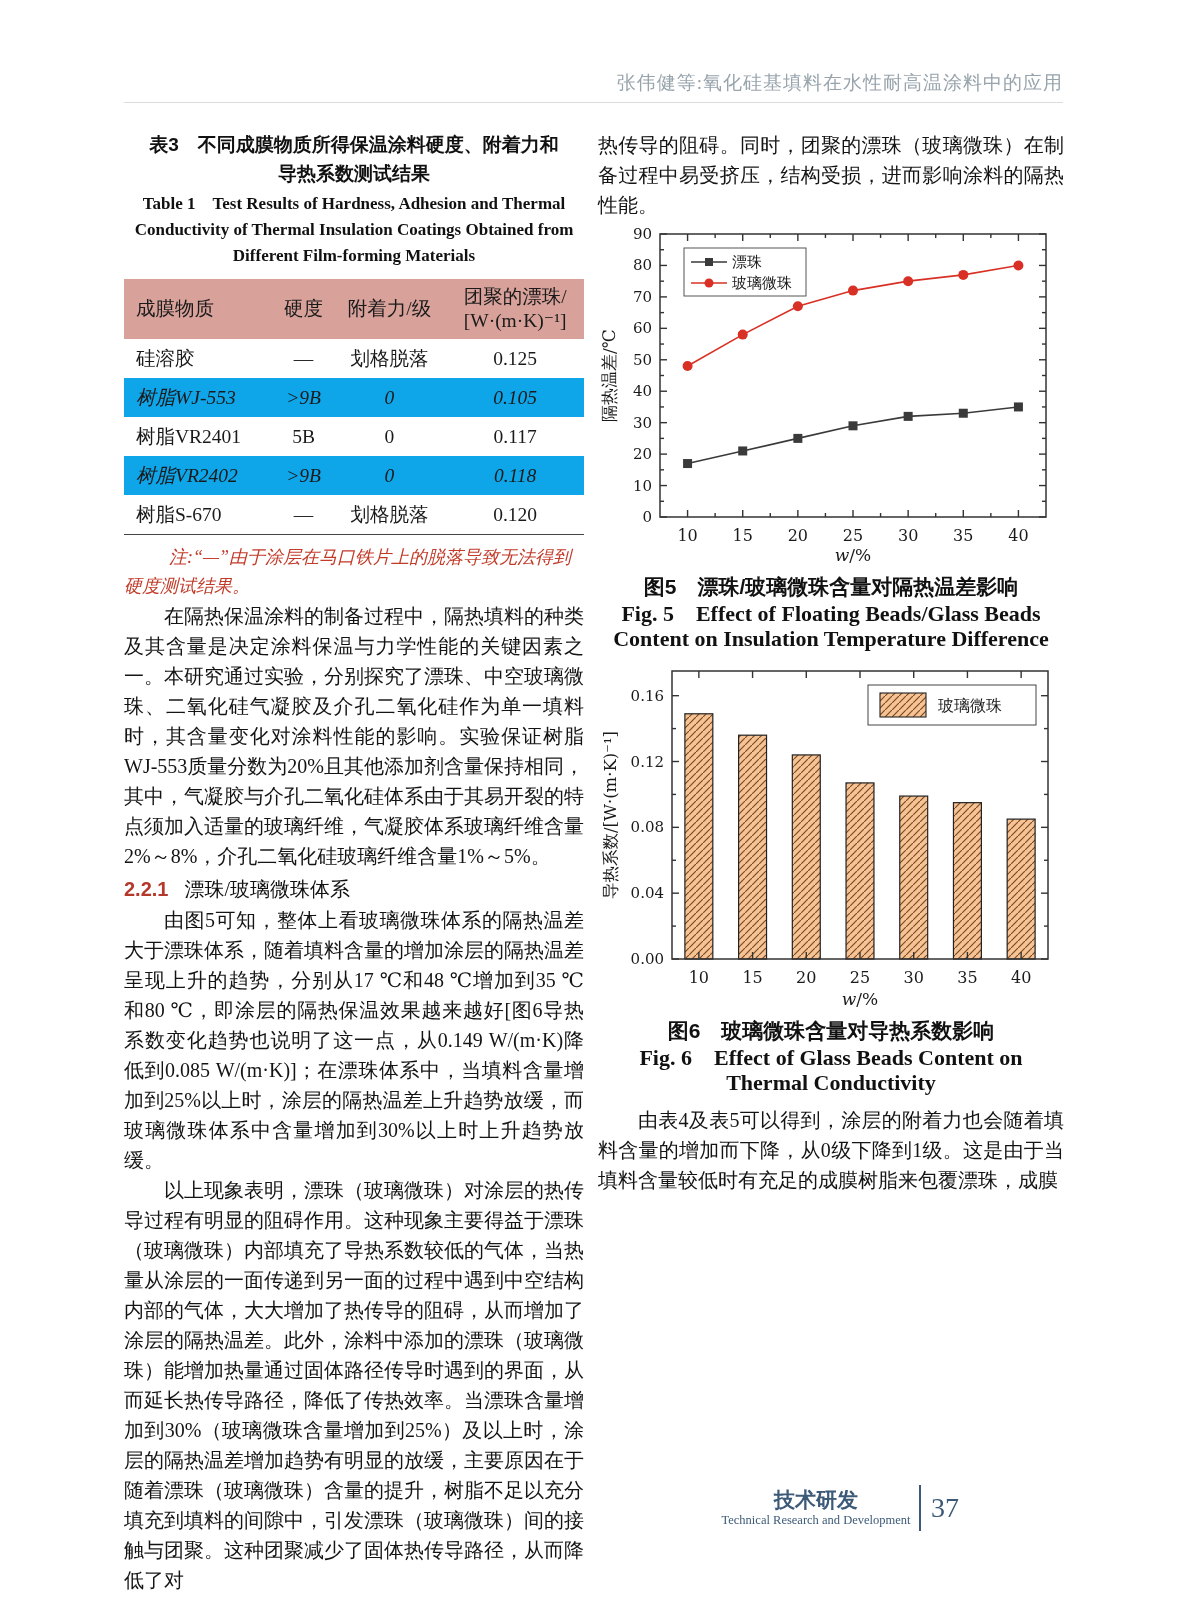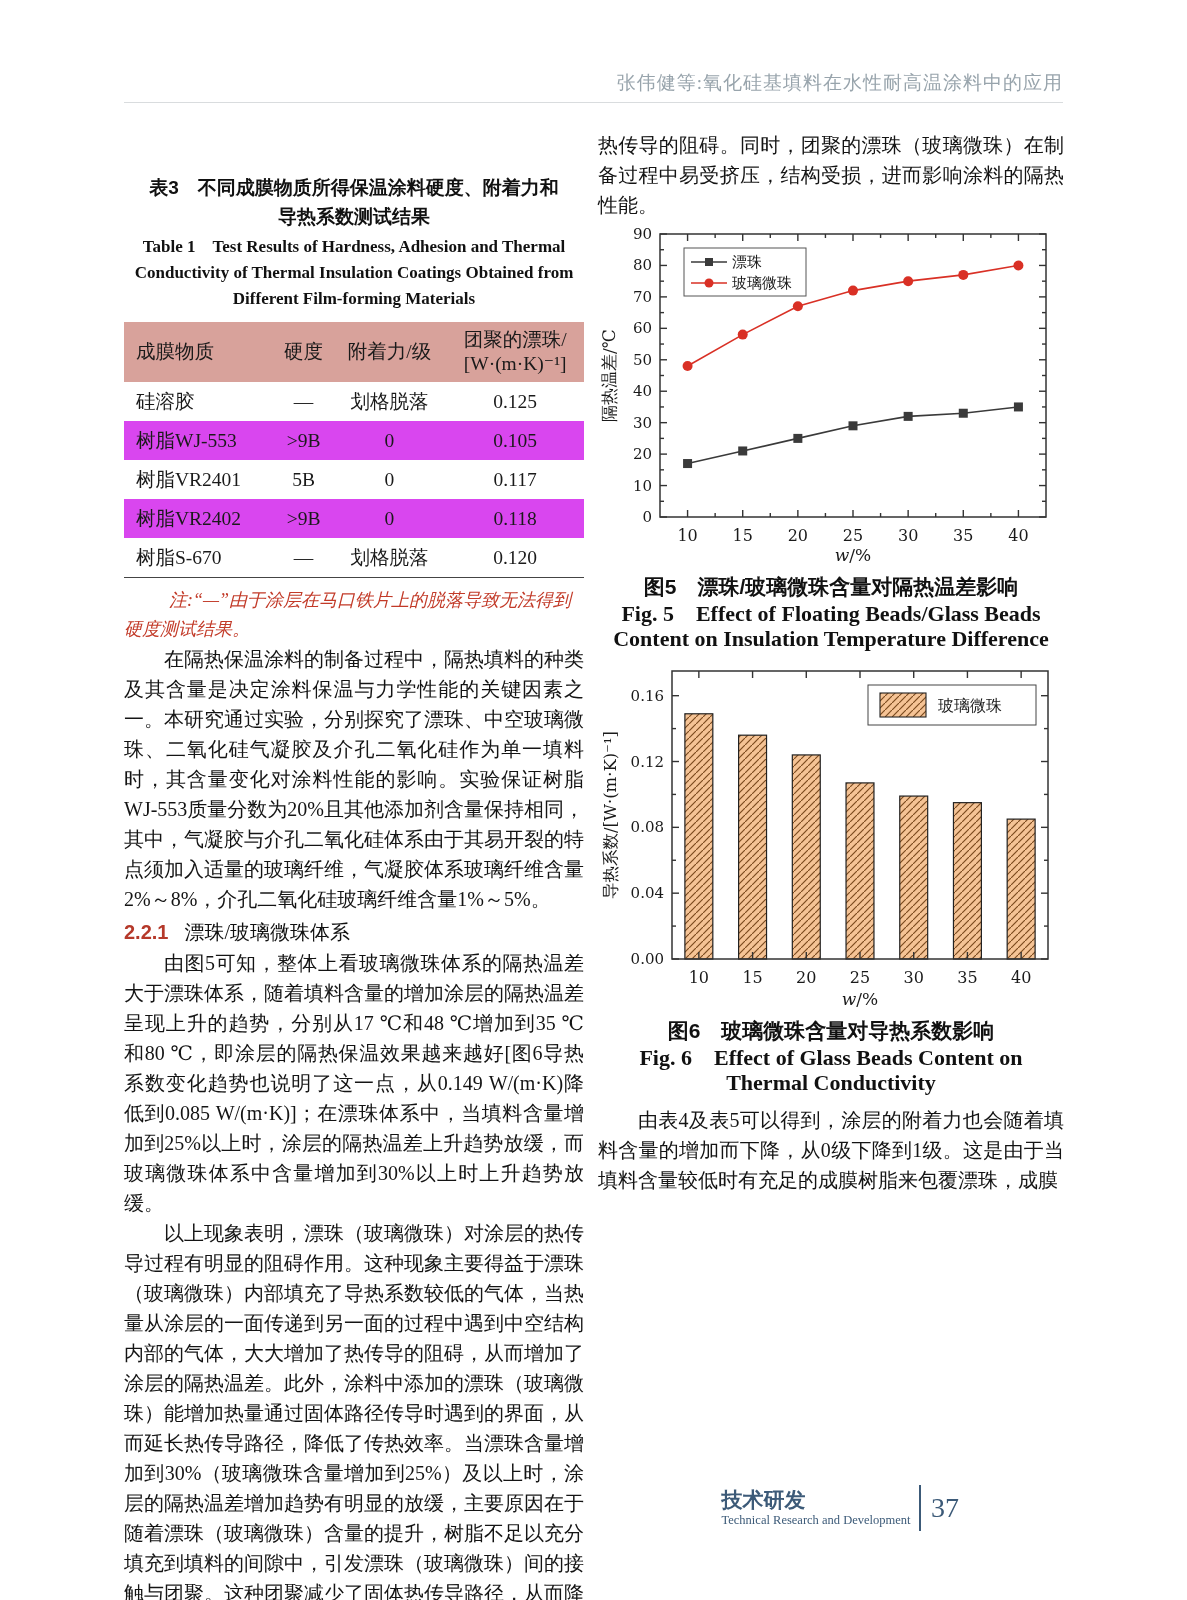--- a/index.html
+++ b/index.html
@@ -8,51 +8,51 @@
   
   .running-header{position:absolute;top:70px;left:124px;width:939px;text-align:right;
         font-size:19px;color:#98a4ac;letter-spacing:1px;}
   .header-rule{position:absolute;top:102px;left:124px;width:939px;height:1px;background:#d9dcde;}
   
   .col{position:absolute;top:130px;}
   .col-left{left:124px;width:460px;}
   .col-right{left:598px;width:466px;}
   
   .cap-zh{font-family:"Liberation Sans","DejaVu Sans",sans-serif;font-weight:bold;
-        font-size:19px;line-height:29px;text-align:center;color:#111;margin-top:43px;}
+        font-size:19px;line-height:29px;text-align:center;color:#111;}
   .cap-en{font-weight:bold;font-size:17px;line-height:26px;text-align:center;color:#111;margin-top:3px;}
   
   table.t3{width:100%;border-collapse:collapse;margin-top:10px;font-size:19.5px;}
   table.t3 th, table.t3 td{padding:6px 4px;font-weight:normal;}
   table.t3 thead th{background:#d8a29b;vertical-align:middle;line-height:24px;}
   table.t3 .c1{text-align:left;padding-left:12px;margin-top:24px;}
   table.t3 .c2,.t3 .c3,.t3 .c4{text-align:center;}
   table.t3 tbody tr{height:38px;}
-  table.t3 tbody tr.striped{background:#d946ef;}
+  table.t3 tbody tr.striped{background:#0ea5e9;font-style:italic;}
   table.t3 tbody{border-bottom:1.6px solid #444;}
   .tbl-note{margin-top:8px;color:#c23a28;font-size:18px;line-height:29px;
         font-style:italic;text-indent:2.5em;}
   
   .h-sec{margin-top:16px;font-family:"Liberation Sans","DejaVu Sans",sans-serif;
         font-weight:bold;font-size:21px;color:#b5392a;line-height:32px;}
   .h-sec .h-num{margin-right:16px;}
   .h-sub{margin-top:2px;font-size:20px;line-height:32px;color:#111;}
   .h-sub .h-num{font-family:"Liberation Sans","DejaVu Sans",sans-serif;font-weight:bold;
         color:#b5392a;margin-right:16px;}
   
   p.body{margin:0;font-size:20px;line-height:30px;text-align:justify;color:#141414;}
   p.indent{text-indent:2em;}
   
   .figcap-zh{margin-top:4px;font-family:"Liberation Sans","DejaVu Sans",sans-serif;
         font-weight:bold;font-size:21px;text-align:center;color:#111;line-height:28px;}
   .figcap-en{font-weight:bold;font-size:22px;line-height:25px;text-align:center;color:#111;margin-bottom:10px;}
   svg.chart{display:block;margin:4px auto 0 auto;}
   
   .footer{position:absolute;top:1485px;right:124px;display:flex;align-items:center;}
-  .footer .f-txt{text-align:left;color:#3c5a78;}
+  .footer .f-txt{text-align:center;color:#3c5a78;}
   .footer .f-zh{font-family:"Liberation Sans","DejaVu Sans",sans-serif;font-weight:bold;
         font-size:21px;line-height:24px;}
   .footer .f-en{font-size:12.5px;line-height:16px;}
   .footer .f-bar{width:2.5px;height:46px;background:#3c5a78;margin:0 10px 0 8px;}
   .footer .f-num{font-size:28px;color:#3c5a78;}
 </style>
 </head>
 <body>
 
 <div class="page">

